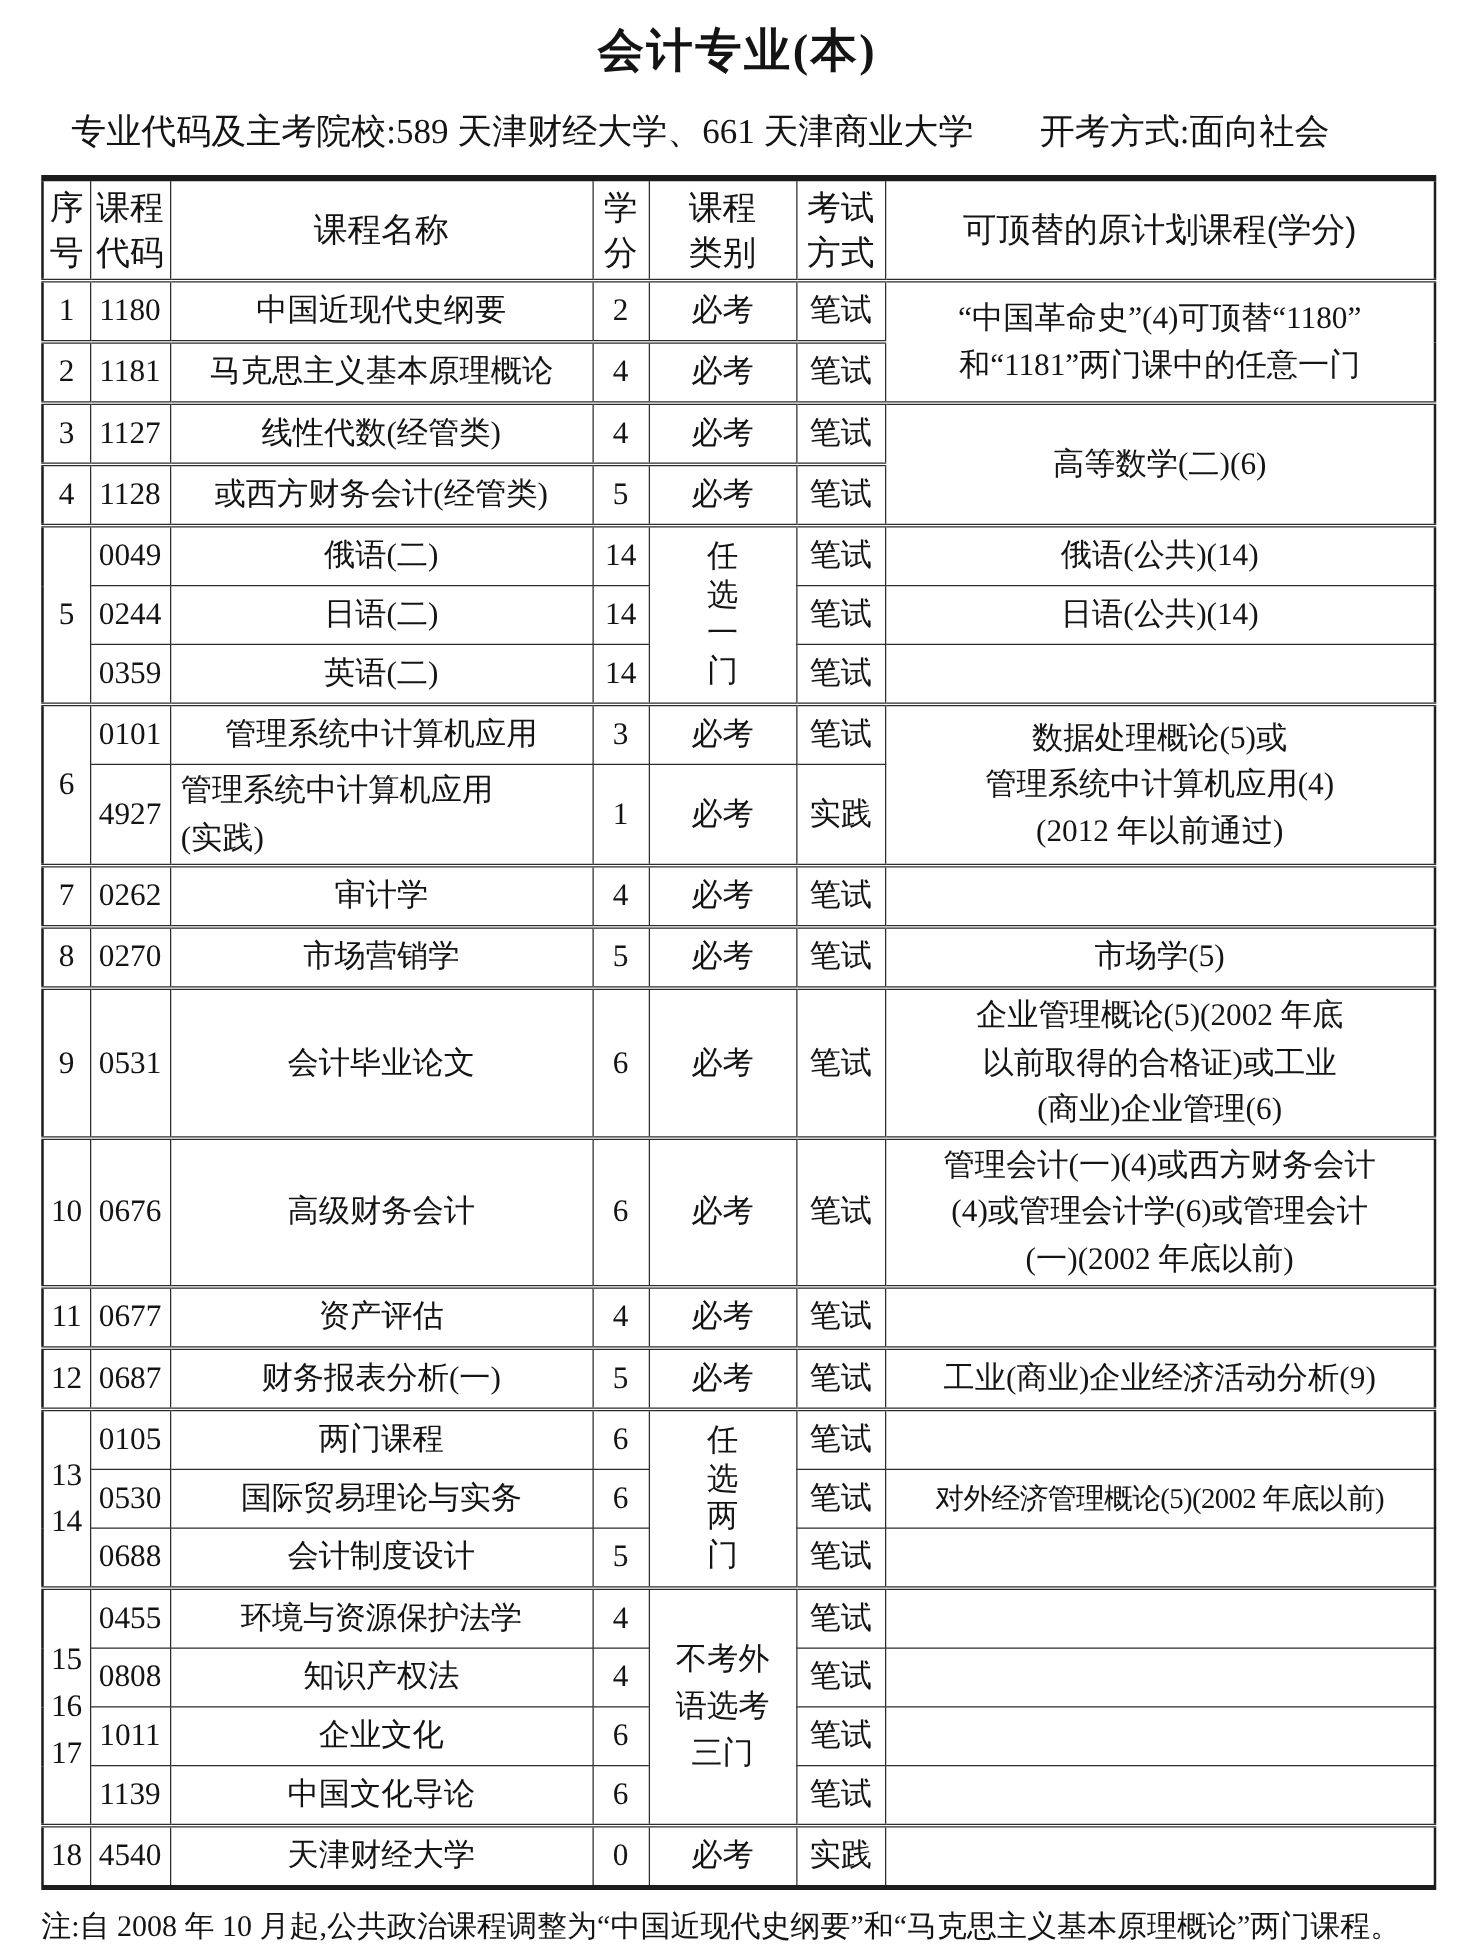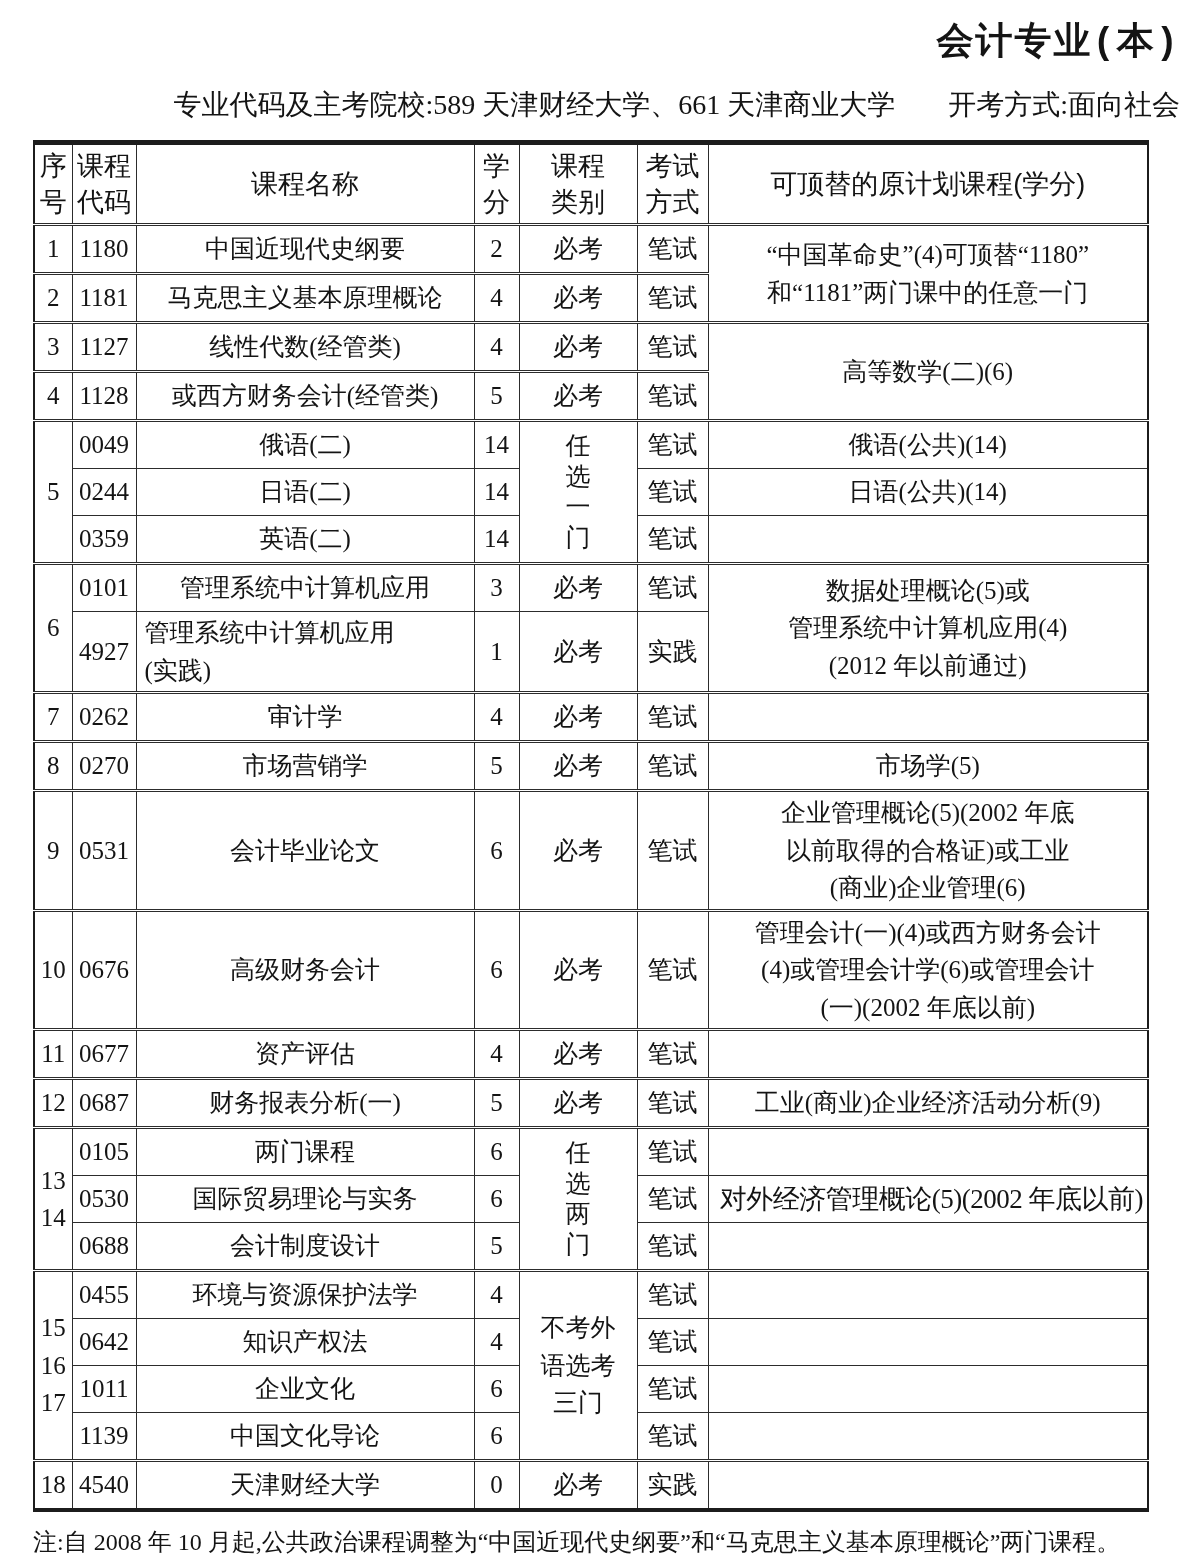--- a/index.html
+++ b/index.html
@@ -14,32 +14,31 @@
     color: #141414;
     font-family: "Liberation Serif", "DejaVu Serif", serif;
   }
   .page {
     box-sizing: border-box;
     width: 1180px;
     height: 1556px;
     padding-top: 10px;
   }
   .title {
-    font-family: Liberation Mono, monospace;
+    font-family: Liberation Serif, serif;
     font-size: 37px;
     font-weight: 700;
-    text-align: right;
+    text-align: center;
     letter-spacing: 2px;
     margin: 6px 0 20px 0;
   }
   .subtitle {
     font-size: 28px;
     margin: 0 0 16px 57px;
     white-space: nowrap;
-    text-align: right;
   }
   .subtitle .gap {
     margin-left: 46px;
   }
   table.course-table {
     border-collapse: collapse;
     table-layout: fixed;
     width: 1114px;
     margin-left: 33px;
     border: 2px solid #1c1c1c;
@@ -74,23 +73,22 @@
   }
   
   .course-table td.v {
     line-height: 1.22;
   }
   .course-table td.left {
     text-align: left;
     padding-left: 8px;
   }
   .course-table td.sm {
-    font-size: 27px;
+    font-size: 23px;
     letter-spacing: -0.5px;
-    text-align: right;
   }
   .note {
     font-size: 24px;
     line-height: 1.52;
     width: 1142px;
     margin: 12px 0 0 33px;
     box-sizing: border-box;
     padding-left: 40px;
     text-indent: -40px;
     white-space: pre-line;
@@ -307,21 +305,21 @@
           <td class="g">0455</td>
           <td class="g">环境与资源保护法学</td>
           <td class="g">4</td>
           <td rowspan="4" class="g">不考外
 语选考
 三门</td>
           <td class="g">笔试</td>
           <td class="g"></td>
         </tr>
         <tr>
-          <td>0642</td>
+          <td>0808</td>
           <td>知识产权法</td>
           <td>4</td>
           <td>笔试</td>
           <td></td>
         </tr>
         <tr>
           <td>1011</td>
           <td>企业文化</td>
           <td>6</td>
           <td>笔试</td>

